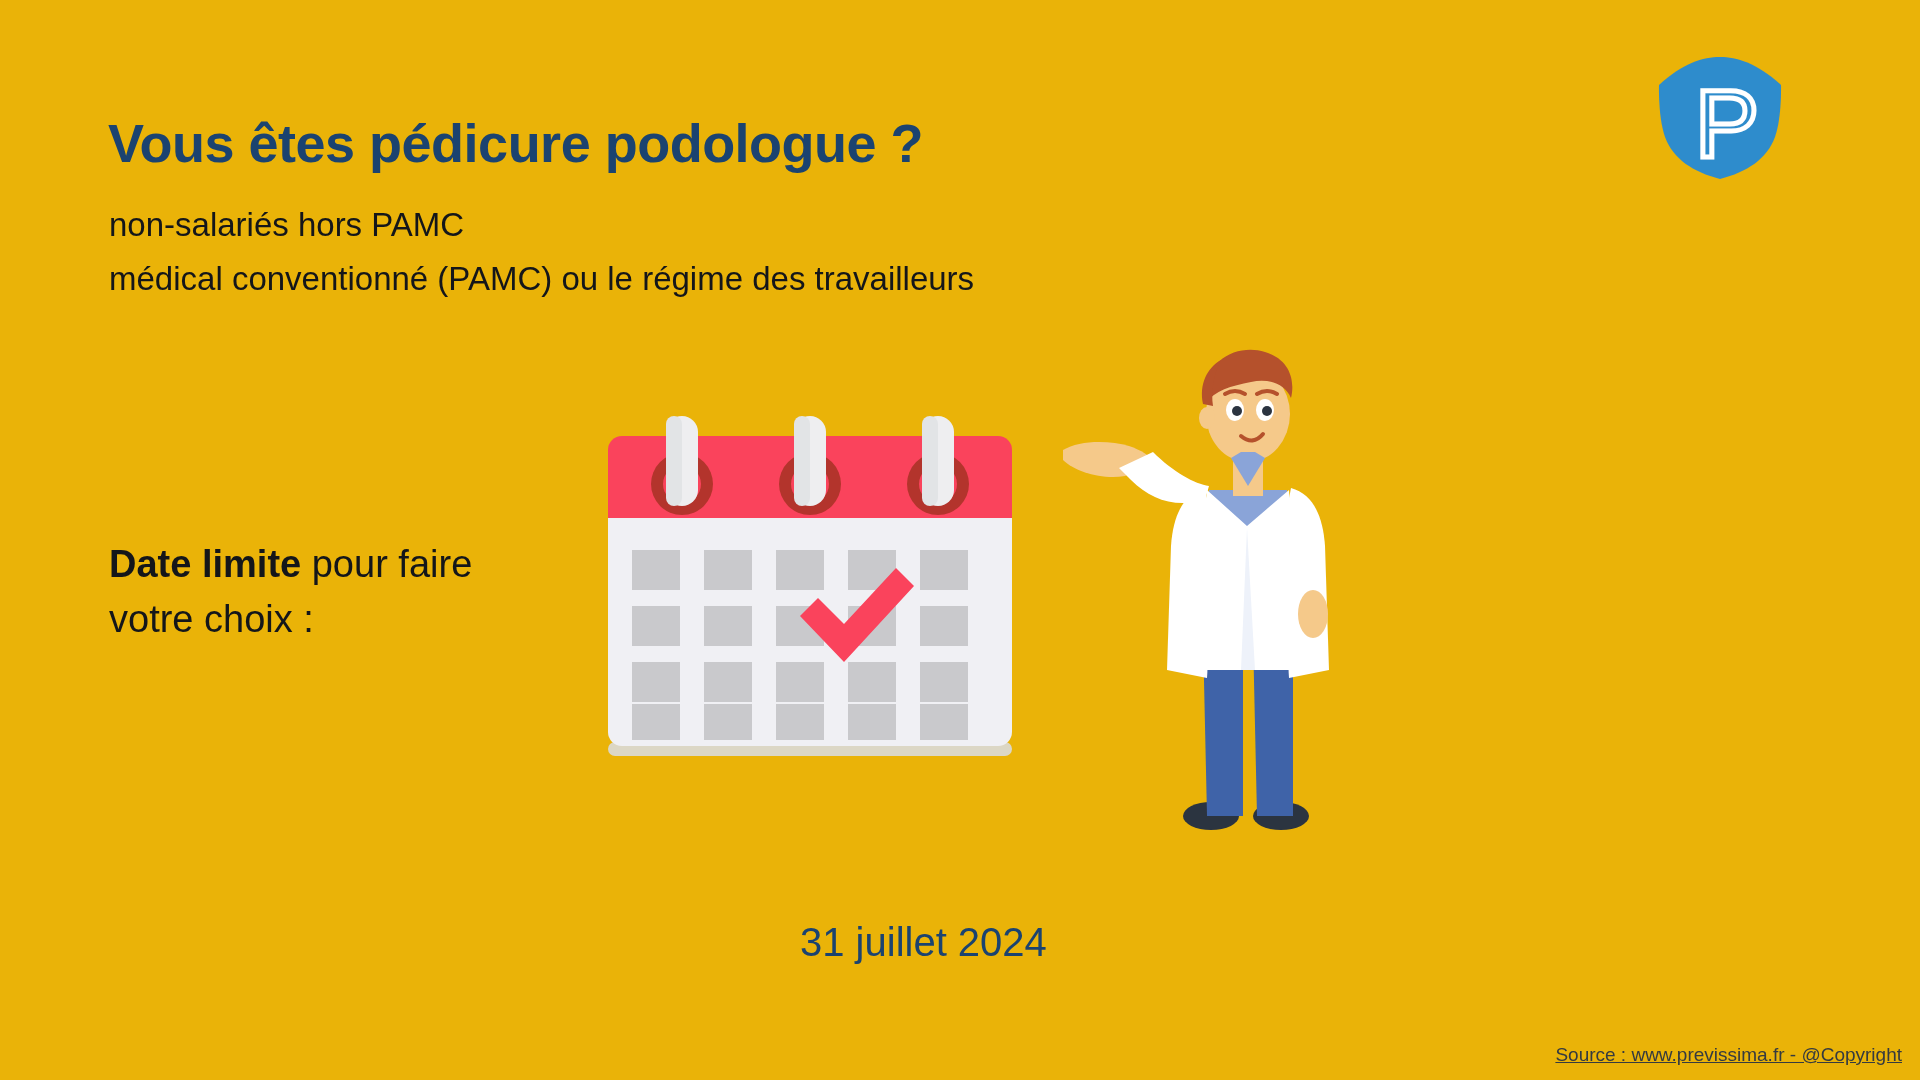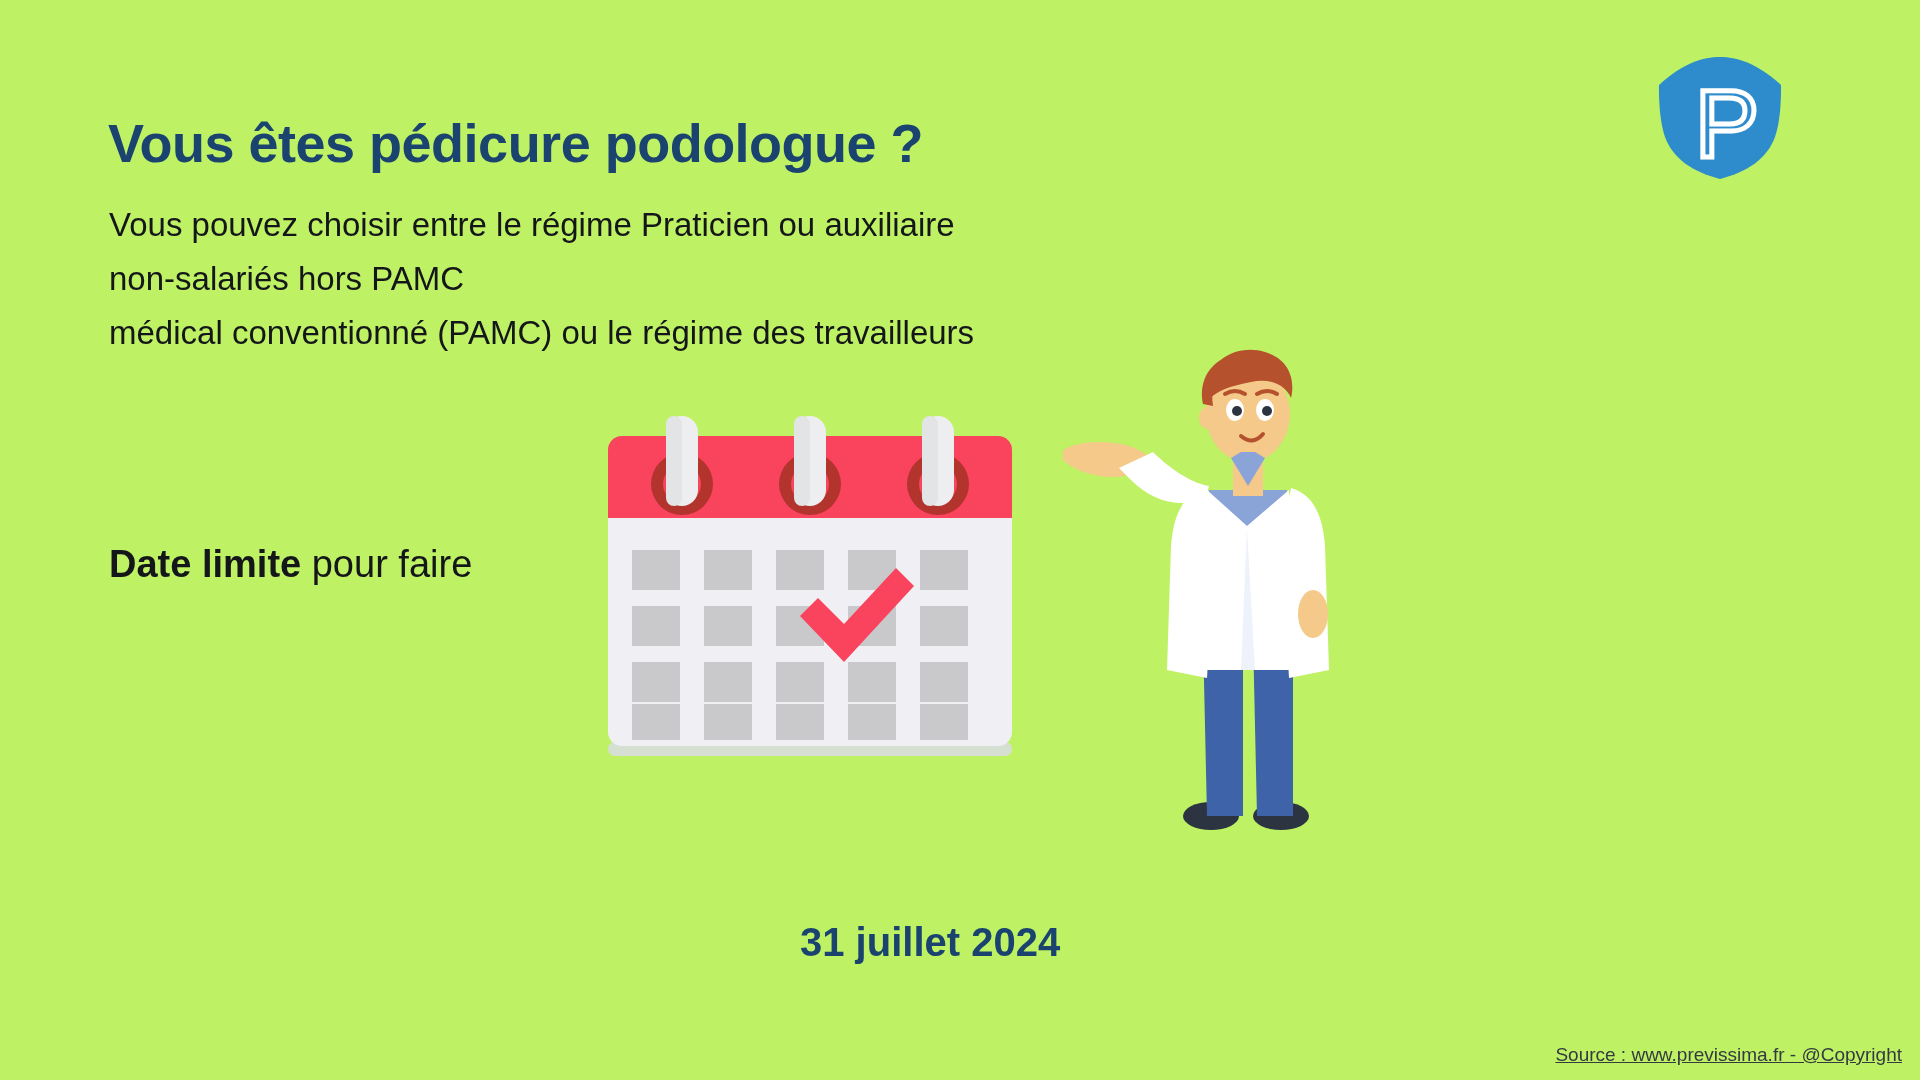--- a/index.html
+++ b/index.html
@@ -9,21 +9,21 @@
   body {
     width: 1920px;
     height: 1080px;
     overflow: hidden;
     font-family: "Liberation Sans", sans-serif;
   }
   #canvas {
     position: relative;
     width: 1920px;
     height: 1080px;
-    background: #bef264;
+    background: #eab308;
   }
 
   
   #headline {
     position: absolute;
     left: 108px;
     top: 112px;
     font-size: 54px;
     font-weight: bold;
     color: #1b4370;
@@ -54,21 +54,21 @@
   }
   #deadline-label .line { display: block; white-space: nowrap; }
   #deadline-label .strong { font-weight: bold; }
 
   
   #deadline-date {
     position: absolute;
     left: 800px;
     top: 920px;
     font-size: 40px;
-    font-weight: bold;
+    font-weight: normal;
     color: #1b4370;
     white-space: nowrap;
   }
 
   
   #source {
     position: absolute;
     right: 18px;
     bottom: 14px;
     font-size: 19px;
@@ -107,27 +107,27 @@
   svg { display: block; overflow: visible; }
 </style>
 </head>
 <body>
 
 <div id="canvas">
 
   <div id="headline">Vous êtes pédicure podologue ?</div>
 
   <div id="intro">
-    <span class="line">Vous pouvez choisir entre le régime Praticien ou auxiliaire</span>
     <span class="line">non-salariés hors PAMC</span>
     <span class="line">médical conventionné (PAMC) ou le régime des travailleurs</span>
   </div>
 
   <div id="deadline-label">
     <span class="line"><b class="strong">Date limite</b><span> pour faire</span></span>
+    <span class="line">votre choix :</span>
   </div>
 
   <div id="deadline-date">31 juillet 2024</div>
 
   <div id="source">Source : www.previssima.fr - @Copyright</div>
 
   <div id="logo">
     <svg width="130" height="125" viewBox="0 0 130 125">
       <path d="M4 30 C 28 8, 48 2, 65 2 C 82 2, 102 8, 126 30 C 126 30, 127 62, 120 82
                C 112 104, 92 117, 65 124 C 38 117, 18 104, 10 82 C 3 62, 4 30, 4 30 Z" fill="#2e8ccc"></path>

